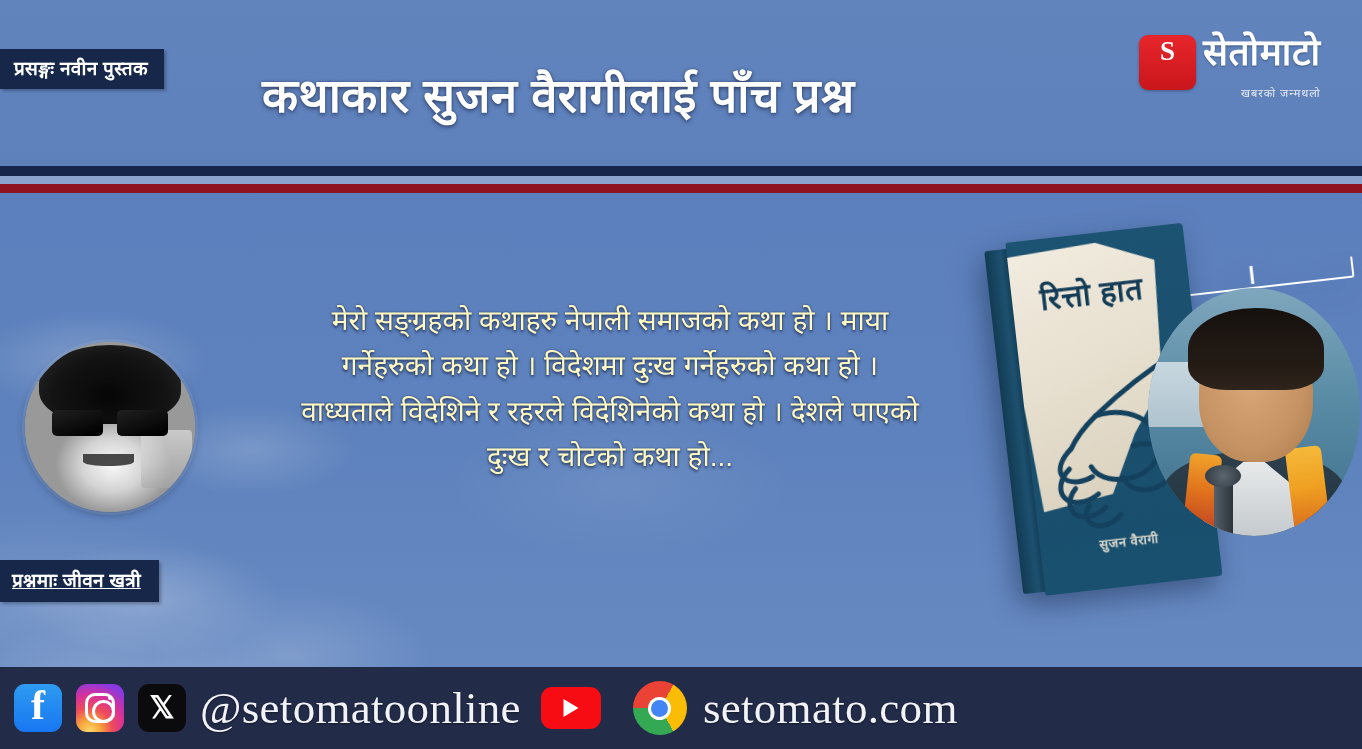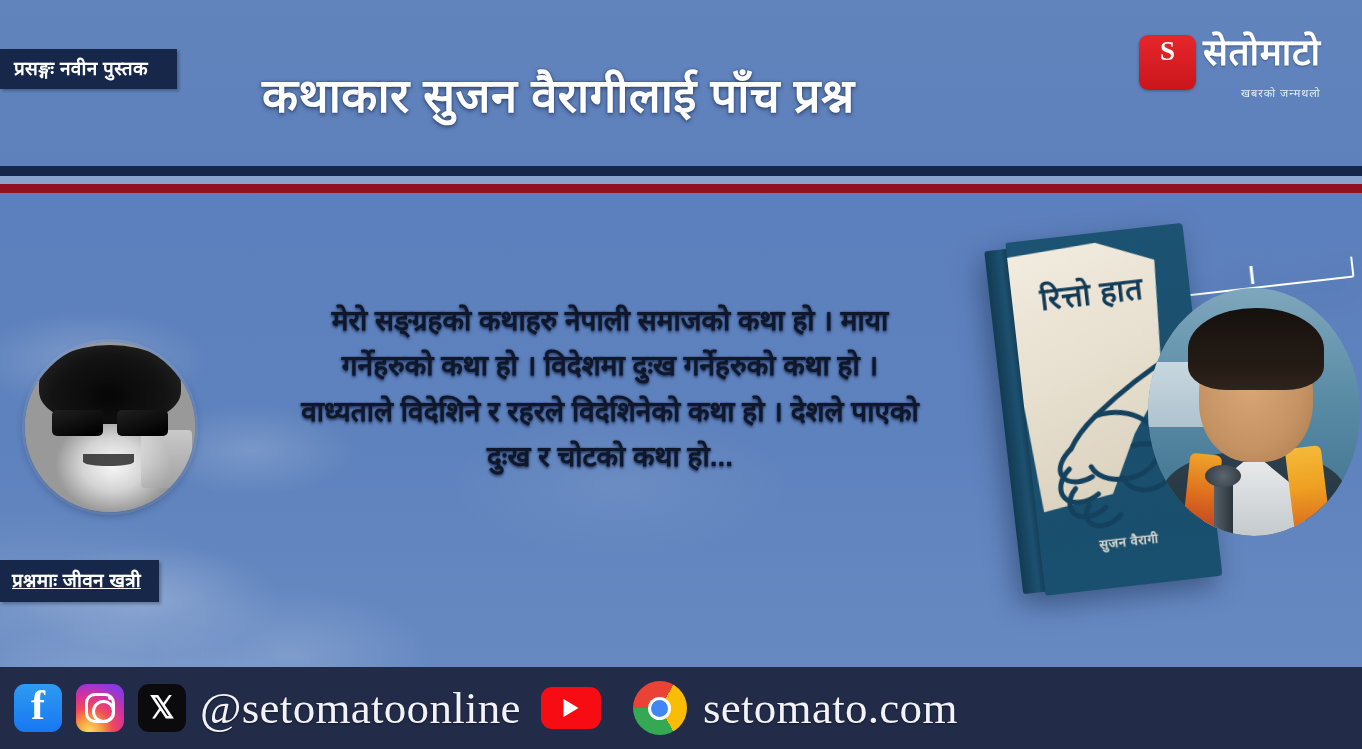--- a/index.html
+++ b/index.html
@@ -37,21 +37,21 @@
   
   .header{
     position:absolute;left:0;top:0;right:0;height:166px;
     background:linear-gradient(180deg,#6184bd 0%,#5e81bc 100%);
   }
   .tagbadge{
     position:absolute;left:0;top:49px;
     background:#1b2a४7;
     background:#16274a;
     color:#ffffff;
-    padding:6px 29px 8px 14px;
+    padding:6px 16px 8px 14px;
     font-size:19px;font-weight:bold;
     letter-spacing:.3px;
     box-shadow:2px 2px 3px rgba(0,0,0,.28);
   }
   .headline{
     position:absolute;left:262px;top:62px;
     font-size:47px;font-weight:bold;color:#ffffff;
     letter-spacing:.5px;
     text-shadow:0 2px 4px rgba(20,30,60,.55), 0 0 2px rgba(20,30,60,.5);
     white-space:nowrap;
@@ -91,22 +91,22 @@
 
   
   .rule-navy{position:absolute;left:0;right:0;top:166px;height:10px;background:#16264a;}
   .rule-gap{position:absolute;left:0;right:0;top:176px;height:8px;background:#8ba4cd;}
   .rule-red{position:absolute;left:0;right:0;top:184px;height:9px;background:#8f131f;}
 
   
   .quote{
     position:absolute;left:300px;top:298px;width:620px;
     text-align:center;
-    font-size:28px;line-height:1.62;font-weight:bold;
-    color:#0f172a;
+    font-size:28px;line-height:1.62;font-weight:normal;
+    color:#fef9c3;
     text-shadow:0 2px 3px rgba(15,25,55,.65), 0 0 2px rgba(15,25,55,.6);
   }
 
   
   .portrait-left{
     position:absolute;left:25px;top:342px;width:170px;height:170px;
     border-radius:50%;overflow:hidden;
     box-shadow:0 0 0 3px rgba(255,255,255,.10), 0 3px 9px rgba(10,20,45,.35);
     background:#9a9a9a;
   }

